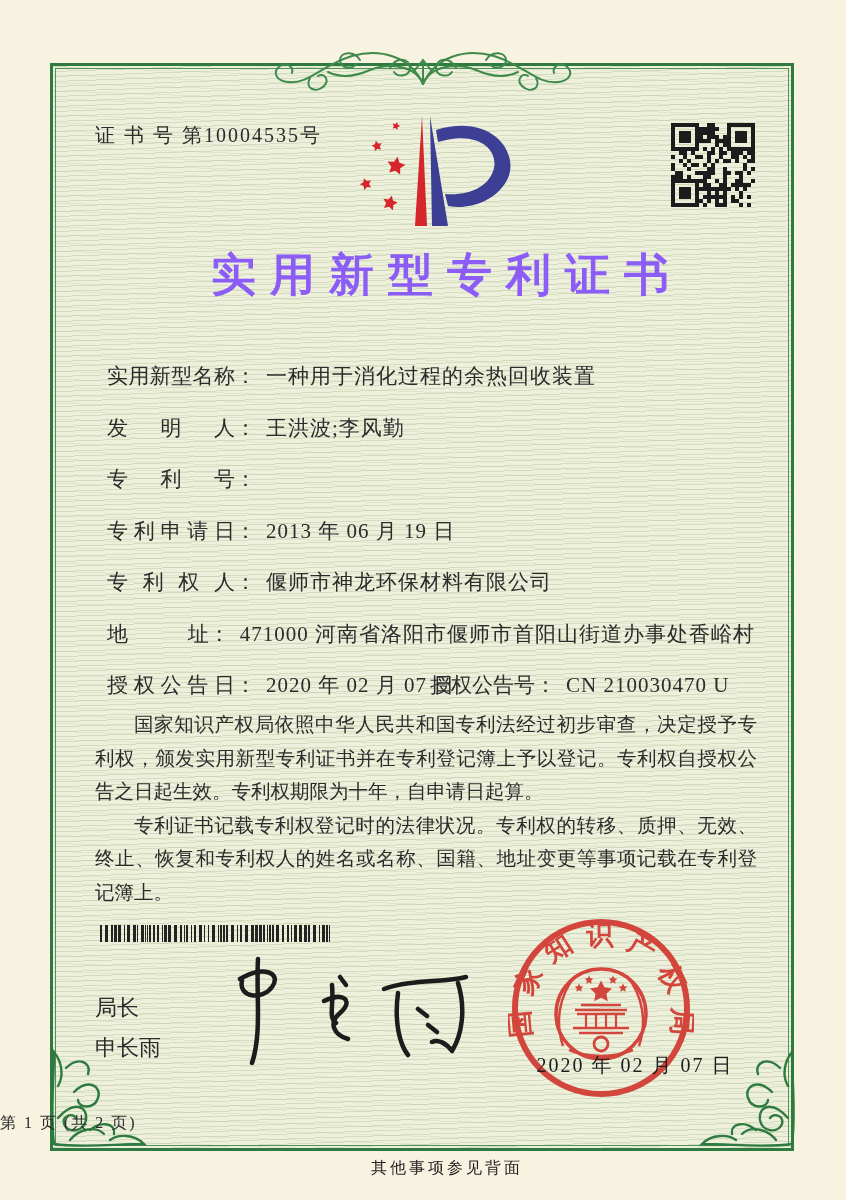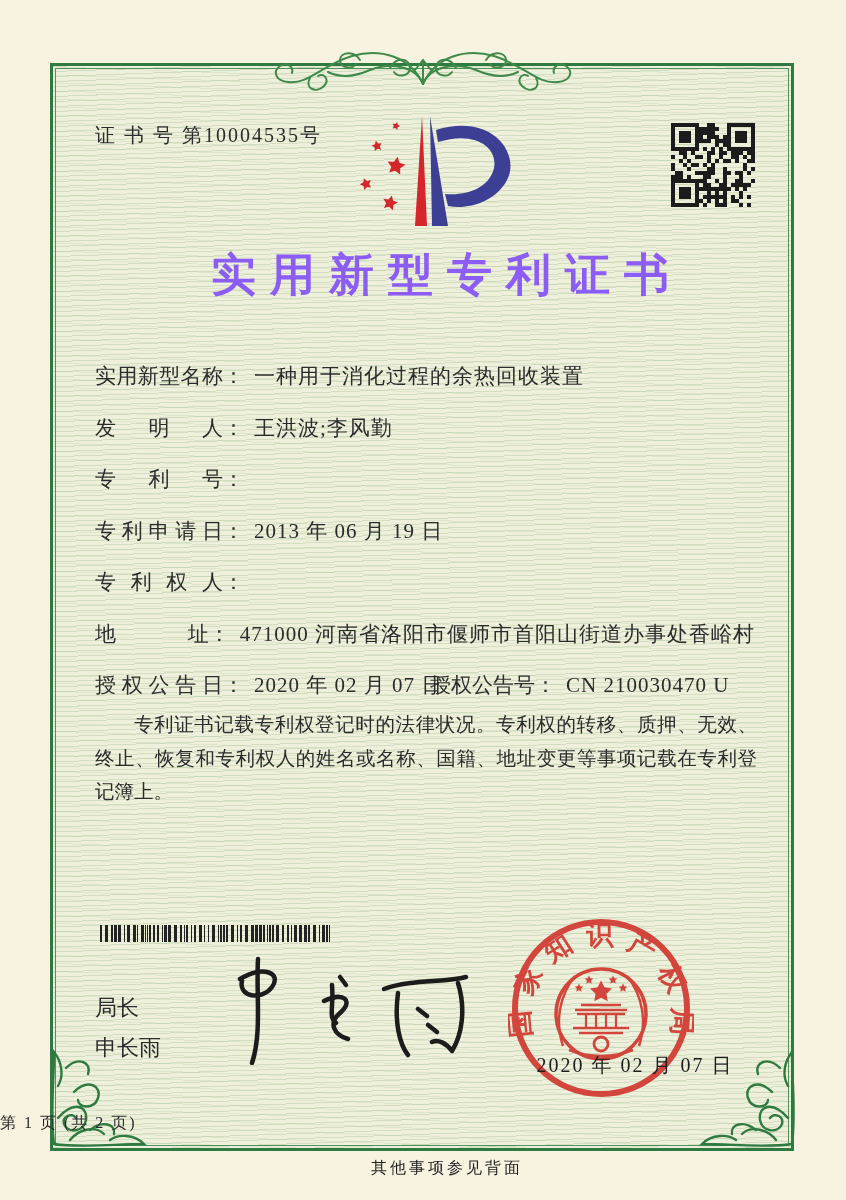--- a/index.html
+++ b/index.html
@@ -21,21 +21,21 @@
   .ornament{position:absolute;pointer-events:none;}
   .cert-no{position:absolute;left:95px;top:122px;font-size:20px;letter-spacing:2px;}
   .logo{position:absolute;left:336px;top:104px;}
   .qr{position:absolute;left:670px;top:122px;}
   .title{
     position:absolute;left:0;right:0;top:245px;text-align:center;
     font-size:45px;font-weight:bold;letter-spacing:14px;color:#8b5cf6;
   }
   .fields{position:absolute;left:95px;top:362px;width:660px;display:flex;flex-direction:column;gap:22.5px;font-size:21px;}
   .frow{display:flex;align-items:baseline;line-height:29px;white-space:nowrap;}
-  .flabel{display:inline-block;width:128px;text-align:justify;text-align-last:justify;}
+  .flabel{display:inline-block;width:128px;text-align:justify;text-align-last:justify;margin-left:12px;}
   .fcolon{margin-right:10px;}
   .fvalue{letter-spacing:1px;}
   .grant-second{position:absolute;left:335px;display:flex;align-items:center;}
   .grant-wrap{position:relative;}
   .body-text{position:absolute;left:95px;width:662px;top:708px;font-size:19.5px;line-height:33.5px;text-align:justify;}
   .body-text p{margin:0;text-indent:2em;}
   .barcode{position:absolute;left:100px;top:925px;}
   .officer{position:absolute;left:95px;top:988px;font-size:22px;line-height:40px;}
   .signature{position:absolute;left:212px;top:955px;}
   .seal{position:absolute;left:508px;top:915px;}
@@ -379,39 +379,41 @@
         <span class="fcolon">：</span>
     </div>
     <div class="frow">
       <span class="flabel">专利申请日</span>
         <span class="fcolon">：</span>
       <span class="fvalue">2013 年 06 月 19 日</span>
     </div>
     <div class="frow">
       <span class="flabel">专利权人</span>
         <span class="fcolon">：</span>
+      <span class="fvalue">偃师市神龙环保材料有限公司</span>
     </div>
     <div class="frow">
       <span class="flabel">地址</span>
         <span class="fcolon">：</span>
       <span class="fvalue">471000 河南省洛阳市偃师市首阳山街道办事处香峪村</span>
     </div>
     <div class="frow grant-wrap">
       <span class="flabel">授权公告日</span>
         <span class="fcolon">：</span>
       <span class="fvalue">2020 年 02 月 07 日</span>
       <span class="grant-second">
         <span>授权公告号</span>
           <span class="fcolon">：</span>
         <span class="fvalue">CN 210030470 U</span>
       </span>
     </div>
   </div>
 
   <div class="body-text">
+    <p>国家知识产权局依照中华人民共和国专利法经过初步审查，决定授予专利权，颁发实用新型专利证书并在专利登记簿上予以登记。专利权自授权公告之日起生效。专利权期限为十年，自申请日起算。</p>
     <p>专利证书记载专利权登记时的法律状况。专利权的转移、质押、无效、终止、恢复和专利权人的姓名或名称、国籍、地址变更等事项记载在专利登记簿上。</p>
   </div>
 
   <div class="barcode">
     <svg id="barcode-svg" width="232" height="17" viewBox="0 0 232 17">
         <rect x="0" y="0" width="2" height="17" fill="#232323"></rect>
         <rect x="5" y="0" width="3" height="17" fill="#232323"></rect>
         <rect x="11" y="0" width="2" height="17" fill="#232323"></rect>
         <rect x="14" y="0" width="3" height="17" fill="#232323"></rect>
         <rect x="18" y="0" width="3" height="17" fill="#232323"></rect>

